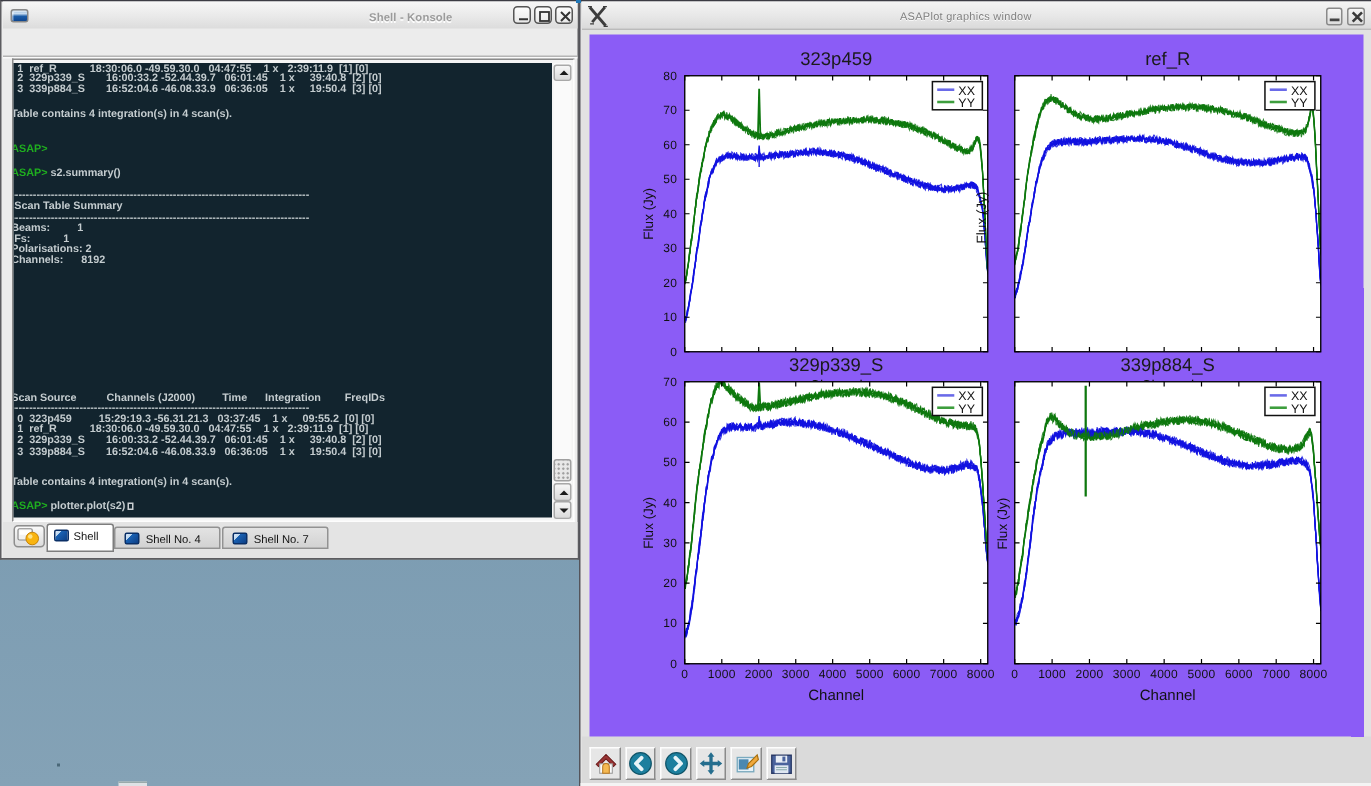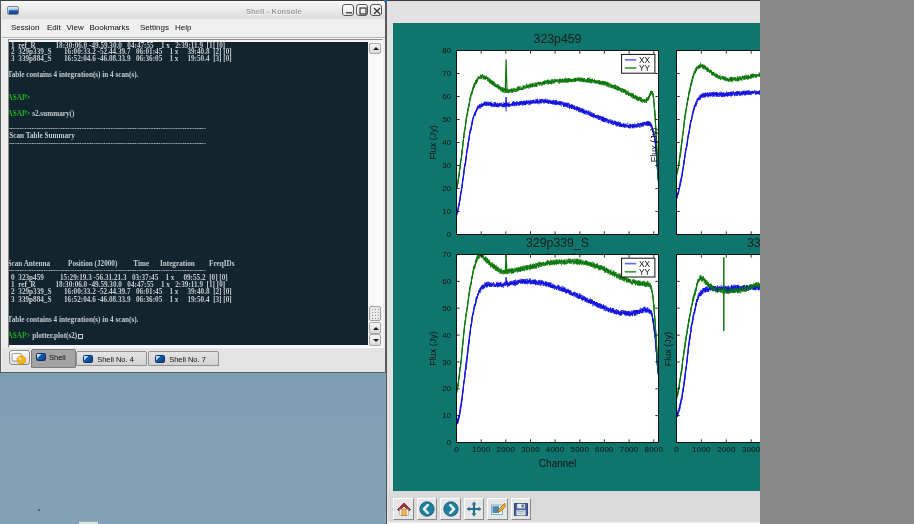--- a/index.html
+++ b/index.html
@@ -1,18 +1,18 @@
 <!DOCTYPE html>
 <html><head><meta charset="utf-8"><title>shot</title>
 <style>
 *{margin:0;padding:0;box-sizing:border-box}
 html,body{width:914px;height:524px;overflow:hidden}
 body{font-family:"Liberation Sans",sans-serif;position:relative;background:#888;
   -webkit-font-smoothing:antialiased}
-#screen{position:absolute;left:0;top:0;width:760px;height:524px;overflow:hidden;
+#screen{position:absolute;left:0;top:0;width:914px;height:524px;overflow:hidden;
   background:linear-gradient(180deg,#6a90a9 0%,#7698af 40%,#84a2b6 100%)}
 
 #kwin{position:absolute;left:0;top:0;width:386px;height:373px;background:#ececec;transform:translateZ(0);
   border:1px solid #5c5c60;border-top:1px solid #3c3c44}
 #ktitle{position:absolute;left:1px;top:0;width:383px;height:18px;
   background:linear-gradient(180deg,#f7f7f7,#e9e9e9 55%,#dcdcdc)}
 #ktext{position:absolute;left:244px;top:6px;font-size:7.5px;font-weight:bold;color:#9b9b9b;
   text-shadow:0 1px 0 #fdfdfd;letter-spacing:0.1px}
 #kicon{position:absolute;left:5px;top:4.5px;width:12px;height:9px;border-radius:2px;
   background:linear-gradient(180deg,#9cc0e0 0%,#c8dcf0 30%,#1a5ca8 55%,#0e4690 100%);
@@ -24,21 +24,21 @@
 #kmenu{position:absolute;left:1px;top:18px;width:383px;height:18px;background:#efefef}
 #kmenu span{position:absolute;top:4px;font-size:8px;letter-spacing:0;color:#101010}
 #ksep{position:absolute;left:1px;top:36px;width:383px;height:2px;
   border-top:1px solid #b4b4b4;border-bottom:1px solid #fafafa}
 
 #tframe{position:absolute;left:7px;top:37.5px;width:375px;height:309px;
   border-top:1px solid #8a8a8a;border-left:1px solid #8a8a8a;
   border-right:1px solid #fdfdfd;border-bottom:1px solid #fdfdfd;background:#f4f4f4}
 #termbg{position:absolute;left:8px;top:40.7px;width:359px;height:303.8px;background:#12242e}
 #term{position:absolute;left:8px;top:38px;width:359px;height:306.5px;overflow:hidden;transform:translateZ(0)}
-#term pre{position:absolute;left:-1.5px;font-family:Liberation Serif, serif;
+#term pre{position:absolute;left:-1.5px;font-family:Liberation Sans, sans-serif;
   font-size:7.2px;color:#c4cccf;font-weight:bold;white-space:pre}
 #term{font-size:0}
 .gp{color:#1fae1f}
 .cur{display:inline-block;width:4.6px;height:5.6px;border:1px solid #c9ced2;
   vertical-align:-1px;margin-left:1px}
 
 #sbar{position:absolute;left:367.5px;top:40.7px;width:12.7px;height:303.8px;background:#fafafa}
 .sbtn{position:absolute;left:0;width:12.7px;height:11.5px;background:linear-gradient(180deg,#f6f6f6,#dadada);
   border:1px solid #a8a8a8;border-radius:2px}
 .tri-up{position:absolute;left:3.2px;top:3.8px;width:0;height:0;
@@ -47,40 +47,40 @@
   border-left:3px solid transparent;border-right:3px solid transparent;border-top:3.8px solid #1a1a1a}
 #sthumb{position:absolute;left:0;top:264px;width:12.7px;height:15.4px;border:1px solid #a0a0a0;
   border-radius:2px;background:#e8e8e8;
   background-image:radial-gradient(circle,#9a9a9a 0.6px,transparent 0.9px);background-size:3px 3px;background-position:1px 1px}
 
 #ktabs{position:absolute;left:1px;top:347px;width:383px;height:24px;background:#e4e4e4}
 #newbtn{position:absolute;left:7px;top:2px;width:21px;height:15px;border:1px solid #8e8e8e;
   border-radius:3px;background:linear-gradient(180deg,#fafafa,#dcdcdc)}
 .tab{position:absolute;font-size:7.5px;color:#111;border:1px solid #929292;
   background:linear-gradient(180deg,#e3e3e3,#d2d2d2);border-radius:2px 2px 0 0}
-.tab.active{background:#a3a3a3;border-color:#7e7e7e}
+.tab.active{background:#ffffff;border-color:#7e7e7e}
 .tab .ticon{position:absolute;left:6px;top:3.5px;width:10px;height:7.5px;border-radius:1.5px;
   background:linear-gradient(135deg,#dceafa 0%,#bcd6ee 30%,#1a62b4 31%,#0d3f86 100%);
   border:1px solid #0a2f66}
 .tab .tlabel{position:absolute;left:20px;top:3px}
 
 #dbox{position:absolute;left:79px;top:520.5px;width:19px;height:4px;background:#dee2e5;border-top:1px solid #9aa}
 #ddot{position:absolute;left:37.5px;top:508.5px;width:2px;height:2px;background:#4a6878}
 
 #pwin{position:absolute;left:386px;top:0;width:528px;height:524px;background:#e2e2e2;transform:translateZ(0);
   border-left:1px solid #54545a;border-top:1px solid #3c3c44}
 #ptitle{position:absolute;left:1px;top:0;width:527px;height:19px;
   background:linear-gradient(180deg,#f4f4f4,#e7e7e7 55%,#dadada);border-bottom:1px solid #bbb}
 #ptext{position:absolute;left:212px;top:5px;font-size:7.3px;color:#7f7f7f;
   text-shadow:0 1px 0 #fbfbfb;letter-spacing:0.2px}
 #xicon{position:absolute;left:3.5px;top:3px;width:14px;height:14px}
 .pbtn{position:absolute;top:3.5px;width:11.8px;height:12.3px;border:1px solid #8a8a8a;
   border-radius:2px;background:linear-gradient(180deg,#f5f5f5,#ddd)}
 .pbtn svg{position:absolute;left:0.5px;top:0.5px}
-#canvas{position:absolute;left:5.5px;top:21.5px;width:516px;height:468.3px;background:#0f766e;overflow:hidden;transform:translateZ(0)}
+#canvas{position:absolute;left:5.5px;top:21.5px;width:516px;height:468.3px;background:#8b5cf6;overflow:hidden;transform:translateZ(0)}
 #canvas svg{position:absolute;left:-1.5px;top:-1.5px}
 #ptool{position:absolute;left:1px;top:489.8px;width:527px;height:31.2px;background:#dadada}
 .tbtn{position:absolute;top:7.2px;width:20.5px;height:22px;background:#e6e6e6;
   border-top:1px solid #fdfdfd;border-left:1px solid #fdfdfd;
   border-right:1.5px solid #8a8a8a;border-bottom:1.5px solid #8a8a8a}
 .tbtn svg{position:absolute;left:1.5px;top:2.5px}
 #pbottom{position:absolute;left:0;top:521px;width:528px;height:3px;background:linear-gradient(180deg,#f4f4f4 0 2px,#bdbdbd 2px)}
 </style></head>
 <body>
 <div id="screen">
@@ -100,42 +100,38 @@
           <svg width="9" height="9">
             <rect x="2" y="2" width="6" height="6" fill="none" stroke="#333" stroke-width="1.2"></rect>
           </svg>
         </div>
         <div class="wbtn" style="left:368px">
           <svg width="9" height="9">
             <path d="M2,2L8,8M8,2L2,8" stroke="#333" stroke-width="1.3"></path>
           </svg>
         </div>
       </div>
-  <div id="kmenu">
-        <span style="left:9px">Session</span>
-        <span style="left:45px">Edit</span>
-        <span style="left:64.5px">View</span>
-        <span style="left:87.5px">Bookmarks</span>
-        <span style="left:138px">Settings</span>
-        <span style="left:173px">Help</span>
-      </div>
   <div id="ksep"></div>
   <div id="tframe"></div>
   <div id="termbg"></div>
   <div id="term">
         <pre class="tl" style="top:4.2px;line-height:6.3px">  1  ref_R           18:30:06.0 -49.59.30.0   04:47:55    1 x   2:39:11.9  [1] [0]
   2  329p339_S       16:00:33.2 -52.44.39.7   06:01:45    1 x     39:40.8  [2] [0]
   3  339p884_S       16:52:04.6 -46.08.33.9   06:36:05    1 x     19:50.4  [3] [0]</pre>
         <pre class="tl" style="top:33.3px;line-height:7px">Table contains 4 integration(s) in 4 scan(s).</pre>
         <pre class="tl" style="top:56.2px;line-height:7px"><span class="gp">ASAP&gt;</span></pre>
         <pre class="tl" style="top:71.5px;line-height:7px"><span class="gp">ASAP&gt;</span> s2.summary()</pre>
         <pre class="tl" style="top:87.1px;line-height:7.25px">-----------------------------------------------------------------------------------
  Scan Table Summary
 -----------------------------------------------------------------------------------</pre>
-        <pre class="tl" style="top:221.7px;line-height:7px">Scan Antenna          Position (J2000)         Time      Integration        FreqIDs</pre>
+        <pre class="tl" style="top:108.9px;line-height:7.1px">Beams:         1
+IFs:           1
+Polarisations: 2
+Channels:      8192</pre>
+        <pre class="tl" style="top:221.7px;line-height:7px">Scan Source          Channels (J2000)         Time      Integration        FreqIDs</pre>
         <pre class="tl" style="top:229.3px;line-height:7px">-----------------------------------------------------------------------------------</pre>
         <pre class="tl" style="top:235.6px;line-height:7.37px">  0  323p459         15:29:19.3 -56.31.21.3   03:37:45    1 x     09:55.2  [0] [0]
   1  ref_R           18:30:06.0 -49.59.30.0   04:47:55    1 x   2:39:11.9  [1] [0]
   2  329p339_S       16:00:33.2 -52.44.39.7   06:01:45    1 x     39:40.8  [2] [0]
   3  339p884_S       16:52:04.6 -46.08.33.9   06:36:05    1 x     19:50.4  [3] [0]</pre>
         <pre class="tl" style="top:278.1px;line-height:7px">Table contains 4 integration(s) in 4 scan(s).</pre>
         <pre class="tl" style="top:294.4px;line-height:7px"><span class="gp">ASAP&gt;</span> plotter.plot(s2)<span class="cur"></span></pre>
       </div>
   <div id="sbar">
     <div class="sbtn" style="top:1px">
@@ -164,20 +160,37 @@
           <div class="ticon"></div>
           <span class="tlabel">Shell No. 4</span>
         </div>
         <div class="tab" style="left:146.2px;top:2.7px;width:71px;height:15px">
           <div class="ticon"></div>
           <span class="tlabel">Shell No. 7</span>
         </div>
       </div>
 </div>
 <div id="pwin">
+  <div id="ptitle">
+        <svg id="xicon" width="14" height="14" viewBox="0 0 14 14">
+          <path d="M1.2,0.8L11.8,13.2M11.3,0.8L2.8,10.8" stroke="#3c3c3c" stroke-width="1.9" fill="none"></path>
+          <path d="M0,0.4L2.6,0.4M10,0.4L12.6,0.4M10.4,13.6L13.2,13.6M1.4,11.9L4,11.9" stroke="#3c3c3c" stroke-width="0.9"></path>
+        </svg>
+        <span id="ptext">ASAPlot graphics window</span>
+  <div class="pbtn" style="left:495.7px">
+          <svg width="9.5" height="9.5">
+            <line x1="1.5" y1="7.2" x2="8" y2="7.2" stroke="#444" stroke-width="1.9"></line>
+          </svg>
+        </div>
+        <div class="pbtn" style="left:510.2px">
+          <svg width="9.5" height="9.5">
+            <path d="M1.8,2.2L8,8.4M8,2.2L1.8,8.4" stroke="#3a3a3a" stroke-width="1.7"></path>
+          </svg>
+        </div>
+      </div>
   <div id="canvas">
         <svg id="fig" width="516" height="476" viewBox="0 0 516 476" opacity="0.999" font-family="Liberation Sans, sans-serif">
           <clipPath id="clipTL">
             <rect x="65.5" y="29.5" width="202.0" height="184.0"></rect>
           </clipPath>
           <rect x="65.5" y="29.5" width="202.0" height="184.0" fill="#fff" stroke="none"></rect>
           <g clip-path="url(#clipTL)">
             <path d="M65.5,192.5L65.9,192.0L66.3,190.7L66.7,189.4L67.1,188.0L67.4,186.3L67.8,184.4L68.2,182.8L68.6,180.7L69.0,178.2L69.4,175.9L69.8,173.4L70.2,171.1L70.6,168.7L70.9,165.8L71.3,163.0L71.7,160.5L72.1,157.3L72.5,154.3L72.9,151.6L73.3,148.3L73.7,145.3L74.1,142.9L74.5,140.6L74.8,138.0L75.2,135.4L75.6,132.7L76.0,130.5L76.4,127.8L76.8,125.6L77.2,122.8L77.6,120.3L78.0,118.1L78.3,115.4L78.7,113.1L79.1,111.1L79.5,109.3L79.9,106.9L80.3,105.3L80.7,103.5L81.1,101.7L81.5,100.1L81.8,98.6L82.2,97.3L82.6,95.8L83.0,94.7L83.4,94.1L83.8,92.7L84.2,92.0L84.6,91.0L85.0,90.2L85.3,89.5L85.7,88.6L86.1,87.8L86.5,87.6L86.9,86.8L87.3,86.5L87.7,86.1L88.1,85.8L88.5,85.3L88.9,85.3L89.2,84.7L89.6,84.4L90.0,84.6L90.4,83.9L90.8,84.0L91.2,83.7L91.6,83.4L92.0,83.4L92.4,83.5L92.7,82.9L93.1,83.2L93.5,83.2L93.9,82.8L94.3,83.0L94.7,82.7L95.1,82.7L95.5,83.0L95.9,83.1L96.2,82.6L96.6,83.1L97.0,82.8L97.4,82.9L97.8,82.8L98.2,82.9L98.6,83.0L99.0,83.1L99.4,83.0L99.8,83.4L100.1,83.4L100.5,83.2L100.9,83.5L101.3,83.4L101.7,83.5L102.1,83.5L102.5,83.6L102.9,83.5L103.3,83.7L103.6,83.6L104.0,83.8L104.4,83.9L104.8,84.0L105.2,84.0L105.6,84.1L106.0,83.9L106.4,83.8L106.8,84.2L107.1,84.2L107.5,84.1L107.9,84.0L108.3,83.9L108.7,84.2L109.1,84.3L109.5,84.5L109.9,84.4L110.3,84.4L110.6,84.4L111.0,84.5L111.4,84.2L111.8,84.3L112.2,83.9L112.6,84.1L113.0,84.0L113.4,84.3L113.8,83.9L114.2,84.1L114.5,83.8L114.9,84.0L115.3,84.0L115.7,84.0L116.1,84.1L116.5,84.1L116.9,83.6L117.3,83.8L117.7,83.6L118.0,83.8L118.4,83.9L118.8,83.5L119.2,83.8L119.6,83.7L120.0,83.4L120.4,83.5L120.8,83.1L121.2,83.5L121.5,83.1L121.9,83.2L122.3,83.0L122.7,83.3L123.1,83.1L123.5,83.0L123.9,83.0L124.3,82.7L124.7,82.6L125.0,82.9L125.4,82.7L125.8,82.7L126.2,82.5L126.6,82.4L127.0,82.7L127.4,82.7L127.8,82.4L128.2,82.6L128.6,82.5L128.9,82.5L129.3,82.5L129.7,82.2L130.1,82.1L130.5,82.2L130.9,82.2L131.3,81.9L131.7,81.9L132.1,82.0L132.4,81.8L132.8,81.6L133.2,81.7L133.6,81.7L134.0,81.7L134.4,81.5L134.8,81.7L135.2,81.6L135.6,81.5L135.9,81.3L136.3,81.4L136.7,81.7L137.1,81.6L137.5,81.5L137.9,81.3L138.3,81.3L138.7,81.4L139.1,81.5L139.4,81.1L139.8,81.1L140.2,80.9L140.6,81.1L141.0,81.1L141.4,81.3L141.8,81.3L142.2,81.0L142.6,81.0L143.0,81.0L143.3,81.1L143.7,80.6L144.1,80.6L144.5,80.7L144.9,80.5L145.3,80.4L145.7,80.6L146.1,80.7L146.5,80.8L146.8,80.4L147.2,80.6L147.6,80.4L148.0,80.3L148.4,80.6L148.8,80.4L149.2,80.3L149.6,80.4L150.0,80.6L150.3,80.5L150.7,80.4L151.1,80.2L151.5,80.1L151.9,80.4L152.3,80.2L152.7,80.4L153.1,80.1L153.5,80.1L153.9,80.3L154.2,80.4L154.6,80.4L155.0,80.5L155.4,80.1L155.8,80.5L156.2,80.4L156.6,80.2L157.0,80.4L157.4,80.5L157.7,80.6L158.1,80.8L158.5,80.7L158.9,80.5L159.3,80.6L159.7,80.6L160.1,81.0L160.5,80.8L160.9,80.7L161.2,81.0L161.6,80.9L162.0,81.3L162.4,80.9L162.8,81.1L163.2,81.4L163.6,81.5L164.0,81.3L164.4,81.4L164.7,81.7L165.1,81.3L165.5,81.4L165.9,81.7L166.3,82.0L166.7,81.7L167.1,82.0L167.5,81.9L167.9,82.1L168.3,82.3L168.6,82.1L169.0,82.1L169.4,82.6L169.8,82.5L170.2,82.7L170.6,82.5L171.0,82.9L171.4,82.8L171.8,82.9L172.1,83.3L172.5,83.1L172.9,83.5L173.3,83.3L173.7,83.6L174.1,83.6L174.5,84.0L174.9,84.1L175.3,84.1L175.6,83.9L176.0,84.3L176.4,84.7L176.8,84.6L177.2,84.8L177.6,84.8L178.0,84.9L178.4,85.1L178.8,85.3L179.1,85.5L179.5,85.4L179.9,85.6L180.3,85.9L180.7,85.7L181.1,86.3L181.5,86.0L181.9,86.2L182.3,86.3L182.7,86.6L183.0,86.6L183.4,86.7L183.8,86.7L184.2,87.1L184.6,87.5L185.0,87.4L185.4,87.5L185.8,87.5L186.2,87.6L186.5,88.0L186.9,88.1L187.3,88.3L187.7,88.3L188.1,88.6L188.5,88.6L188.9,89.0L189.3,89.0L189.7,88.9L190.0,89.4L190.4,89.3L190.8,89.5L191.2,89.5L191.6,89.7L192.0,89.9L192.4,90.3L192.8,90.5L193.2,90.4L193.6,90.5L193.9,90.6L194.3,91.2L194.7,91.4L195.1,91.2L195.5,91.2L195.9,91.3L196.3,91.6L196.7,92.0L197.1,92.3L197.4,92.2L197.8,92.2L198.2,92.6L198.6,92.6L199.0,92.7L199.4,93.3L199.8,93.0L200.2,93.5L200.6,93.6L200.9,93.9L201.3,93.8L201.7,94.0L202.1,94.0L202.5,94.5L202.9,94.7L203.3,94.4L203.7,94.7L204.1,95.1L204.4,94.9L204.8,95.4L205.2,95.4L205.6,95.7L206.0,95.9L206.4,96.1L206.8,95.9L207.2,96.0L207.6,96.3L208.0,96.7L208.3,96.7L208.7,96.9L209.1,97.0L209.5,97.1L209.9,97.4L210.3,97.6L210.7,97.5L211.1,98.0L211.5,98.0L211.8,98.1L212.2,98.4L212.6,98.4L213.0,98.5L213.4,98.4L213.8,99.0L214.2,98.7L214.6,99.1L215.0,99.4L215.3,99.4L215.7,99.5L216.1,99.6L216.5,100.1L216.9,99.9L217.3,100.1L217.7,100.0L218.1,100.5L218.5,100.3L218.8,100.6L219.2,100.8L219.6,100.8L220.0,100.9L220.4,101.0L220.8,101.1L221.2,101.3L221.6,101.3L222.0,101.5L222.4,101.5L222.7,101.8L223.1,102.1L223.5,102.1L223.9,102.1L224.3,102.2L224.7,102.6L225.1,102.6L225.5,102.5L225.9,102.9L226.2,103.0L226.6,102.9L227.0,102.8L227.4,103.1L227.8,103.0L228.2,103.1L228.6,103.5L229.0,103.3L229.4,103.6L229.7,103.5L230.1,103.6L230.5,103.9L230.9,104.1L231.3,103.8L231.7,104.3L232.1,103.9L232.5,104.0L232.9,104.2L233.2,104.1L233.6,104.2L234.0,104.3L234.4,104.6L234.8,104.4L235.2,104.9L235.6,104.7L236.0,104.8L236.4,104.7L236.8,104.7L237.1,104.8L237.5,104.7L237.9,104.7L238.3,105.2L238.7,105.1L239.1,105.2L239.5,104.8L239.9,105.0L240.3,104.8L240.6,105.2L241.0,105.2L241.4,104.8L241.8,104.8L242.2,105.1L242.6,105.0L243.0,105.1L243.4,104.7L243.8,105.0L244.1,104.8L244.5,105.0L244.9,104.5L245.3,104.9L245.7,104.7L246.1,104.5L246.5,104.4L246.9,104.2L247.3,104.4L247.7,104.2L248.0,104.4L248.4,104.2L248.8,104.3L249.2,104.0L249.6,104.0L250.0,103.6L250.4,104.1L250.8,103.8L251.2,103.6L251.5,103.2L251.9,103.2L252.3,103.5L252.7,103.1L253.1,103.0L253.5,102.7L253.9,102.9L254.3,102.8L254.7,102.9L255.0,102.9L255.4,102.4L255.8,102.6L256.2,102.5L256.6,102.5L257.0,102.6L257.4,102.9L257.8,102.6L258.2,103.0L258.5,103.2L258.9,103.2L259.3,103.8L259.7,103.9L260.1,104.7L260.5,105.3L260.9,105.7L261.3,107.0L261.7,108.3L262.1,109.3L262.4,111.4L262.8,112.7L263.2,115.0L263.6,117.1L264.0,119.3L264.4,123.0L264.8,126.7L265.2,131.3L265.6,135.8L265.9,140.2L266.3,146.2L266.7,152.0L267.1,157.2L267.5,160.8" fill="none" stroke="#1212e0" stroke-width="0.9"></path>
             <path d="M65.5,192.6L65.9,191.4L66.3,192.7L66.7,190.4L67.1,185.8L67.4,185.5L67.8,184.6L68.2,181.4L68.6,179.0L69.0,180.0L69.4,173.5L69.8,172.8L70.2,171.3L70.6,167.7L70.9,166.6L71.3,161.4L71.7,159.0L72.1,156.7L72.5,155.9L72.9,149.3L73.3,148.8L73.7,143.7L74.1,144.7L74.5,142.0L74.8,139.5L75.2,137.0L75.6,133.8L76.0,129.5L76.4,128.6L76.8,123.4L77.2,121.0L77.6,118.8L78.0,119.1L78.3,114.9L78.7,113.1L79.1,112.8L79.5,110.0L79.9,107.0L80.3,105.4L80.7,105.0L81.1,99.6L81.5,101.6L81.8,97.8L82.2,96.2L82.6,95.5L83.0,93.3L83.4,93.6L83.8,91.4L84.2,94.2L84.6,93.3L85.0,89.7L85.3,89.1L85.7,88.0L86.1,86.8L86.5,87.9L86.9,86.3L87.3,86.5L87.7,85.5L88.1,86.7L88.5,83.3L88.9,85.2L89.2,83.5L89.6,83.8L90.0,85.3L90.4,86.0L90.8,85.9L91.2,83.9L91.6,83.6L92.0,84.7L92.4,82.7L92.7,84.0L93.1,82.1L93.5,81.9L93.9,81.3L94.3,80.7L94.7,84.6L95.1,83.5L95.5,82.6L95.9,83.7L96.2,83.0L96.6,83.9L97.0,84.1L97.4,84.8L97.8,83.9L98.2,83.5L98.6,82.5L99.0,84.3L99.4,81.5L99.8,84.8L100.1,84.1L100.5,83.0L100.9,84.2L101.3,82.2L101.7,83.5L102.1,83.4L102.5,83.6L102.9,84.5L103.3,85.8L103.6,81.6L104.0,83.7L104.4,81.6L104.8,85.1L105.2,84.5L105.6,86.0L106.0,84.0L106.4,82.2L106.8,83.3L107.1,84.2L107.5,83.9L107.9,82.5L108.3,84.5L108.7,82.4L109.1,83.2L109.5,83.0L109.9,84.9L110.3,84.7L110.6,83.9L111.0,85.6L111.4,84.0L111.8,86.2L112.2,84.2L112.6,83.0L113.0,85.2L113.4,81.9L113.8,83.3L114.2,85.8L114.5,81.8L114.9,84.5L115.3,82.6L115.7,84.7L116.1,81.9L116.5,82.7L116.9,85.2L117.3,83.7L117.7,83.7L118.0,85.8L118.4,85.3L118.8,84.4L119.2,83.7L119.6,83.7L120.0,83.0L120.4,83.4L120.8,84.2L121.2,82.8L121.5,84.8L121.9,81.0L122.3,82.1L122.7,84.0L123.1,83.8L123.5,81.5L123.9,82.8L124.3,82.0L124.7,83.8L125.0,81.4L125.4,83.4L125.8,81.9L126.2,80.5L126.6,82.2L127.0,81.2L127.4,81.5L127.8,81.6L128.2,84.6L128.6,82.5L128.9,80.2L129.3,81.0L129.7,80.9L130.1,81.8L130.5,81.1L130.9,81.7L131.3,83.5L131.7,81.4L132.1,81.4L132.4,80.3L132.8,83.5L133.2,81.0L133.6,83.9L134.0,79.7L134.4,83.5L134.8,83.9L135.2,82.5L135.6,83.2L135.9,80.7L136.3,81.9L136.7,80.2L137.1,79.5L137.5,79.7L137.9,80.3L138.3,83.4L138.7,83.0L139.1,82.6L139.4,82.1L139.8,80.5L140.2,81.1L140.6,82.0L141.0,82.6L141.4,79.2L141.8,81.7L142.2,81.6L142.6,79.7L143.0,79.9L143.3,80.2L143.7,79.9L144.1,80.3L144.5,82.2L144.9,81.9L145.3,80.4L145.7,81.9L146.1,78.4L146.5,81.5L146.8,81.5L147.2,81.9L147.6,79.6L148.0,81.3L148.4,81.2L148.8,78.4L149.2,79.1L149.6,81.4L150.0,82.1L150.3,79.6L150.7,80.9L151.1,78.1L151.5,78.9L151.9,78.2L152.3,78.9L152.7,81.3L153.1,81.3L153.5,79.3L153.9,81.0L154.2,80.6L154.6,81.5L155.0,80.5L155.4,81.7L155.8,80.2L156.2,78.4L156.6,79.6L157.0,82.2L157.4,80.0L157.7,80.2L158.1,81.8L158.5,79.8L158.9,80.5L159.3,80.1L159.7,82.8L160.1,81.2L160.5,79.9L160.9,82.7L161.2,79.7L161.6,83.3L162.0,80.8L162.4,79.2L162.8,81.6L163.2,79.2L163.6,79.6L164.0,81.5L164.4,82.8L164.7,79.4L165.1,82.4L165.5,81.0L165.9,79.9L166.3,83.7L166.7,81.5L167.1,81.8L167.5,81.0L167.9,80.1L168.3,80.3L168.6,83.8L169.0,80.6L169.4,84.0L169.8,80.6L170.2,80.4L170.6,83.2L171.0,82.9L171.4,81.0L171.8,81.0L172.1,81.2L172.5,81.6L172.9,85.7L173.3,83.2L173.7,85.4L174.1,81.5L174.5,84.9L174.9,81.7L175.3,83.9L175.6,84.2L176.0,82.3L176.4,82.8L176.8,84.7L177.2,86.1L177.6,86.6L178.0,86.5L178.4,85.3L178.8,86.3L179.1,86.8L179.5,84.4L179.9,84.3L180.3,85.4L180.7,84.7L181.1,87.5L181.5,84.5L181.9,84.5L182.3,84.9L182.7,86.5L183.0,88.6L183.4,86.1L183.8,88.4L184.2,88.8L184.6,88.1L185.0,88.6L185.4,88.6L185.8,88.9L186.2,86.7L186.5,85.9L186.9,89.0L187.3,87.2L187.7,90.7L188.1,87.8L188.5,87.8L188.9,90.9L189.3,90.8L189.7,90.0L190.0,89.7L190.4,89.4L190.8,87.8L191.2,88.8L191.6,90.8L192.0,91.8L192.4,88.3L192.8,91.3L193.2,90.0L193.6,92.0L193.9,92.5L194.3,92.6L194.7,90.0L195.1,90.8L195.5,91.8L195.9,91.4L196.3,91.9L196.7,91.8L197.1,91.3L197.4,93.6L197.8,93.6L198.2,91.4L198.6,91.0L199.0,94.8L199.4,93.3L199.8,92.3L200.2,95.3L200.6,93.2L200.9,95.7L201.3,93.6L201.7,94.0L202.1,93.8L202.5,95.9L202.9,95.3L203.3,94.5L203.7,96.5L204.1,96.3L204.4,94.7L204.8,97.1L205.2,95.4L205.6,94.1L206.0,95.9L206.4,95.8L206.8,96.2L207.2,98.2L207.6,96.5L208.0,95.1L208.3,95.7L208.7,97.3L209.1,95.5L209.5,96.0L209.9,97.0L210.3,99.6L210.7,98.4L211.1,99.8L211.5,95.7L211.8,96.1L212.2,100.2L212.6,96.4L213.0,100.7L213.4,99.1L213.8,97.6L214.2,97.8L214.6,96.9L215.0,98.6L215.3,99.8L215.7,97.3L216.1,100.2L216.5,98.1L216.9,98.1L217.3,100.7L217.7,99.4L218.1,99.6L218.5,100.3L218.8,99.9L219.2,101.4L219.6,102.4L220.0,100.8L220.4,101.0L220.8,100.2L221.2,102.6L221.6,103.8L222.0,103.8L222.4,102.6L222.7,101.0L223.1,101.8L223.5,101.9L223.9,100.7L224.3,103.5L224.7,103.1L225.1,103.5L225.5,100.6L225.9,101.7L226.2,104.6L226.6,101.5L227.0,103.4L227.4,101.9L227.8,101.5L228.2,105.5L228.6,104.8L229.0,105.3L229.4,105.7L229.7,103.2L230.1,102.8L230.5,105.9L230.9,102.8L231.3,104.5L231.7,105.3L232.1,105.5L232.5,102.6L232.9,106.3L233.2,104.4L233.6,105.4L234.0,103.0L234.4,103.5L234.8,105.4L235.2,104.2L235.6,103.9L236.0,105.6L236.4,105.7L236.8,106.5L237.1,104.1L237.5,106.2L237.9,105.8L238.3,107.0L238.7,102.9L239.1,103.2L239.5,103.1L239.9,104.4L240.3,105.3L240.6,105.0L241.0,102.8L241.4,103.0L241.8,104.2L242.2,103.7L242.6,105.8L243.0,105.3L243.4,106.5L243.8,105.5L244.1,103.7L244.5,104.9L244.9,103.1L245.3,105.6L245.7,103.7L246.1,103.2L246.5,102.6L246.9,104.1L247.3,102.2L247.7,104.0L248.0,105.9L248.4,105.3L248.8,105.4L249.2,103.3L249.6,102.0L250.0,102.3L250.4,105.7L250.8,102.7L251.2,105.0L251.5,104.6L251.9,102.6L252.3,102.8L252.7,101.4L253.1,104.5L253.5,101.7L253.9,101.8L254.3,102.5L254.7,102.8L255.0,101.0L255.4,103.4L255.8,100.5L256.2,104.8L256.6,100.6L257.0,100.5L257.4,104.4L257.8,100.4L258.2,103.0L258.5,104.2L258.9,102.8L259.3,105.0L259.7,102.1L260.1,104.3L260.5,103.9L260.9,106.5L261.3,106.8L261.7,108.8L262.1,110.6L262.4,111.1L262.8,112.9L263.2,116.7L263.6,114.7L264.0,119.3L264.4,121.2L264.8,124.9L265.2,131.6L265.6,136.0L265.9,140.1L266.3,147.3L266.7,153.5L267.1,158.1L267.5,158.6" fill="none" stroke="#1212e0" stroke-width="0.8"></path>
             <path d="M65.5,193.3L65.9,189.7L66.3,191.6L66.7,191.2L67.1,189.1L67.4,188.4L67.8,184.4L68.2,182.2L68.6,180.0L69.0,176.7L69.4,174.8L69.8,171.9L70.2,170.4L70.6,169.5L70.9,165.8L71.3,163.1L71.7,159.1L72.1,158.3L72.5,156.5L72.9,149.6L73.3,146.4L73.7,145.6L74.1,144.5L74.5,140.3L74.8,137.5L75.2,135.4L75.6,130.8L76.0,128.2L76.4,125.9L76.8,127.1L77.2,121.2L77.6,120.1L78.0,118.5L78.3,114.7L78.7,112.1L79.1,109.0L79.5,107.8L79.9,109.4L80.3,107.4L80.7,104.5L81.1,103.8L81.5,102.1L81.8,97.2L82.2,97.2L82.6,95.4L83.0,94.9L83.4,94.3L83.8,92.0L84.2,94.0L84.6,91.0L85.0,89.8L85.3,90.5L85.7,89.6L86.1,88.0L86.5,88.9L86.9,85.6L87.3,86.3L87.7,86.6L88.1,85.1L88.5,83.9L88.9,84.3L89.2,86.9L89.6,83.7L90.0,83.3L90.4,82.5L90.8,85.9L91.2,85.5L91.6,83.8L92.0,83.6L92.4,82.7L92.7,84.0L93.1,81.9L93.5,81.9L93.9,84.7L94.3,82.0L94.7,82.0L95.1,84.4L95.5,80.8L95.9,82.7L96.2,81.6L96.6,81.9L97.0,84.4L97.4,84.6L97.8,81.7L98.2,84.1L98.6,81.3L99.0,81.9L99.4,85.3L99.8,81.8L100.1,84.3L100.5,85.3L100.9,82.4L101.3,83.1L101.7,85.4L102.1,83.7L102.5,84.2L102.9,83.6L103.3,83.3L103.6,84.3L104.0,84.8L104.4,85.6L104.8,83.5L105.2,82.8L105.6,85.1L106.0,83.9L106.4,86.1L106.8,82.4L107.1,85.2L107.5,84.2L107.9,84.7L108.3,85.8L108.7,82.2L109.1,82.6L109.5,84.0L109.9,82.3L110.3,83.1L110.6,84.6L111.0,85.1L111.4,84.6L111.8,83.2L112.2,85.2L112.6,86.1L113.0,84.7L113.4,84.1L113.8,82.2L114.2,85.5L114.5,82.6L114.9,81.8L115.3,81.9L115.7,85.9L116.1,84.1L116.5,84.9L116.9,82.2L117.3,84.6L117.7,83.5L118.0,86.0L118.4,85.0L118.8,83.3L119.2,84.5L119.6,83.0L120.0,83.6L120.4,83.0L120.8,83.4L121.2,82.1L121.5,84.7L121.9,81.4L122.3,82.0L122.7,84.3L123.1,85.3L123.5,83.4L123.9,84.2L124.3,83.6L124.7,81.3L125.0,81.1L125.4,80.7L125.8,85.0L126.2,81.9L126.6,81.0L127.0,81.5L127.4,84.3L127.8,82.3L128.2,83.6L128.6,82.4L128.9,84.3L129.3,80.0L129.7,81.2L130.1,84.0L130.5,80.2L130.9,80.2L131.3,81.9L131.7,81.1L132.1,82.5L132.4,79.7L132.8,83.8L133.2,83.7L133.6,83.5L134.0,80.3L134.4,83.7L134.8,81.4L135.2,81.9L135.6,79.5L135.9,82.8L136.3,82.6L136.7,82.3L137.1,80.1L137.5,80.5L137.9,80.3L138.3,82.2L138.7,82.4L139.1,83.2L139.4,82.6L139.8,79.9L140.2,80.8L140.6,82.7L141.0,82.6L141.4,81.2L141.8,81.4L142.2,80.8L142.6,78.8L143.0,82.2L143.3,81.7L143.7,81.9L144.1,82.5L144.5,82.3L144.9,79.9L145.3,79.2L145.7,79.7L146.1,82.7L146.5,79.0L146.8,81.4L147.2,82.4L147.6,81.7L148.0,81.2L148.4,80.4L148.8,79.6L149.2,81.5L149.6,78.1L150.0,82.5L150.3,80.8L150.7,80.6L151.1,79.2L151.5,81.5L151.9,80.5L152.3,78.9L152.7,82.0L153.1,82.6L153.5,78.8L153.9,78.1L154.2,82.0L154.6,78.9L155.0,80.9L155.4,79.8L155.8,79.7L156.2,80.0L156.6,81.6L157.0,79.0L157.4,82.7L157.7,82.6L158.1,78.7L158.5,80.9L158.9,82.4L159.3,78.9L159.7,79.2L160.1,81.6L160.5,83.0L160.9,81.1L161.2,82.5L161.6,80.7L162.0,79.6L162.4,81.6L162.8,83.4L163.2,80.4L163.6,82.8L164.0,82.7L164.4,82.9L164.7,82.5L165.1,79.8L165.5,83.8L165.9,81.2L166.3,83.0L166.7,82.8L167.1,82.4L167.5,81.8L167.9,84.1L168.3,83.2L168.6,84.0L169.0,83.8L169.4,80.7L169.8,82.5L170.2,82.1L170.6,81.4L171.0,81.5L171.4,80.7L171.8,81.8L172.1,83.8L172.5,83.1L172.9,83.5L173.3,81.6L173.7,83.6L174.1,84.3L174.5,85.3L174.9,84.8L175.3,85.4L175.6,82.4L176.0,83.1L176.4,86.5L176.8,82.3L177.2,84.6L177.6,83.6L178.0,82.7L178.4,82.9L178.8,87.1L179.1,84.6L179.5,86.6L179.9,84.2L180.3,83.8L180.7,87.9L181.1,83.7L181.5,87.4L181.9,84.7L182.3,85.1L182.7,87.2L183.0,85.1L183.4,85.3L183.8,88.5L184.2,86.7L184.6,85.9L185.0,86.5L185.4,85.6L185.8,89.9L186.2,86.9L186.5,85.9L186.9,87.8L187.3,88.0L187.7,89.8L188.1,86.3L188.5,86.9L188.9,88.9L189.3,89.9L189.7,89.2L190.0,91.2L190.4,90.7L190.8,90.9L191.2,89.6L191.6,92.2L192.0,88.1L192.4,91.6L192.8,92.1L193.2,89.5L193.6,88.7L193.9,89.2L194.3,91.8L194.7,93.3L195.1,90.9L195.5,89.5L195.9,90.4L196.3,90.2L196.7,90.3L197.1,90.0L197.4,92.8L197.8,90.4L198.2,93.1L198.6,94.6L199.0,93.8L199.4,94.7L199.8,94.8L200.2,91.3L200.6,92.2L200.9,91.6L201.3,93.1L201.7,95.5L202.1,92.0L202.5,93.4L202.9,92.5L203.3,93.3L203.7,96.1L204.1,94.5L204.4,96.6L204.8,96.1L205.2,94.5L205.6,97.3L206.0,94.7L206.4,93.8L206.8,94.0L207.2,96.7L207.6,94.1L208.0,94.4L208.3,98.8L208.7,96.4L209.1,95.1L209.5,95.0L209.9,98.6L210.3,97.2L210.7,95.6L211.1,99.5L211.5,96.8L211.8,99.3L212.2,96.0L212.6,99.9L213.0,96.8L213.4,100.6L213.8,97.9L214.2,98.4L214.6,97.4L215.0,99.5L215.3,100.5L215.7,100.7L216.1,101.7L216.5,101.0L216.9,101.8L217.3,102.4L217.7,100.8L218.1,99.3L218.5,98.3L218.8,98.9L219.2,100.8L219.6,101.4L220.0,100.8L220.4,103.0L220.8,101.3L221.2,99.7L221.6,100.8L222.0,100.7L222.4,103.3L222.7,103.8L223.1,100.4L223.5,103.0L223.9,103.0L224.3,100.2L224.7,104.4L225.1,104.0L225.5,103.2L225.9,101.7L226.2,102.6L226.6,101.1L227.0,104.9L227.4,102.7L227.8,102.7L228.2,103.4L228.6,105.6L229.0,101.5L229.4,105.1L229.7,101.9L230.1,105.3L230.5,105.7L230.9,105.3L231.3,105.4L231.7,103.2L232.1,103.1L232.5,103.2L232.9,105.4L233.2,105.4L233.6,105.6L234.0,106.6L234.4,104.2L234.8,103.0L235.2,106.3L235.6,105.3L236.0,105.1L236.4,105.7L236.8,104.1L237.1,104.4L237.5,106.3L237.9,107.1L238.3,106.4L238.7,105.9L239.1,106.9L239.5,103.4L239.9,105.9L240.3,105.5L240.6,105.1L241.0,104.3L241.4,106.9L241.8,104.8L242.2,106.4L242.6,103.2L243.0,105.5L243.4,105.2L243.8,106.0L244.1,105.0L244.5,106.1L244.9,105.8L245.3,106.7L245.7,103.5L246.1,103.8L246.5,106.4L246.9,105.1L247.3,104.2L247.7,102.1L248.0,103.8L248.4,103.9L248.8,102.5L249.2,102.5L249.6,104.3L250.0,103.7L250.4,102.1L250.8,103.8L251.2,101.9L251.5,103.6L251.9,105.3L252.3,101.4L252.7,102.2L253.1,103.0L253.5,101.1L253.9,101.5L254.3,102.0L254.7,102.2L255.0,104.4L255.4,101.5L255.8,104.1L256.2,100.4L256.6,100.4L257.0,101.2L257.4,104.4L257.8,103.1L258.2,100.6L258.5,103.3L258.9,101.0L259.3,103.0L259.7,102.5L260.1,105.7L260.5,103.3L260.9,104.0L261.3,108.9L261.7,108.6L262.1,110.0L262.4,111.9L262.8,113.9L263.2,115.0L263.6,115.2L264.0,117.9L264.4,122.2L264.8,126.7L265.2,131.4L265.6,136.0L265.9,142.0L266.3,145.6L266.7,150.7L267.1,155.0L267.5,158.6" fill="none" stroke="#1212e0" stroke-width="0.8"></path>

